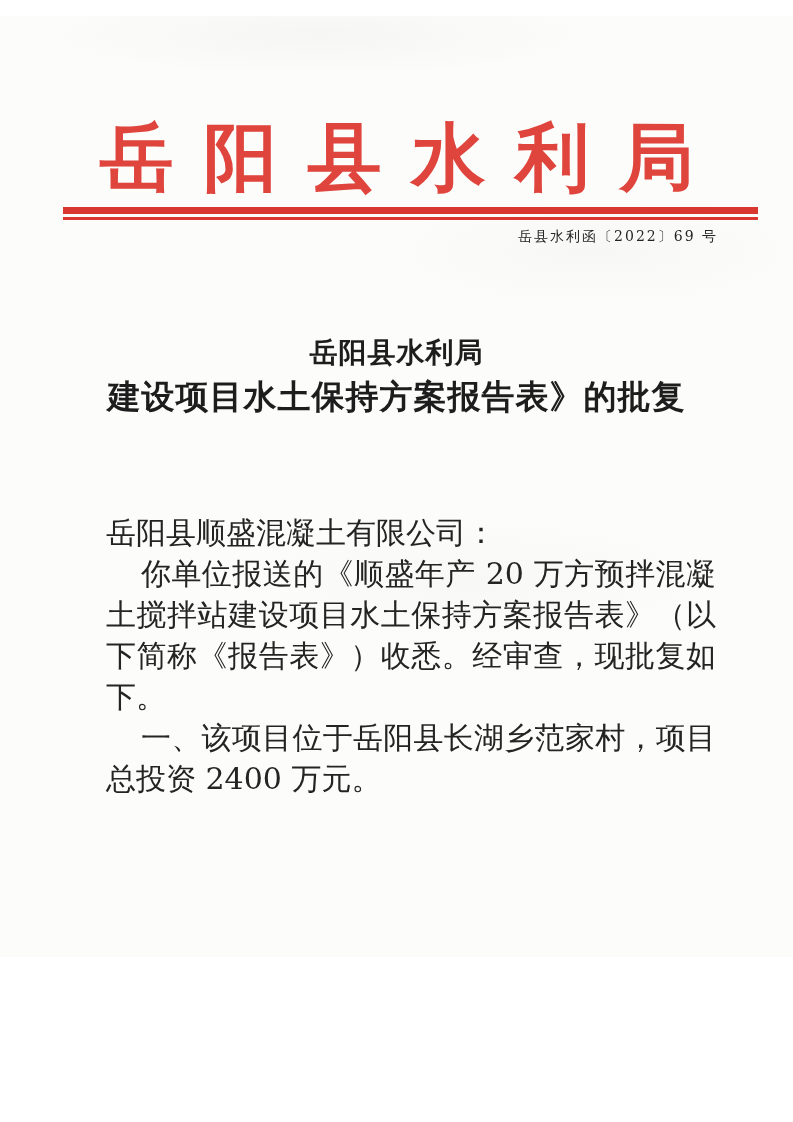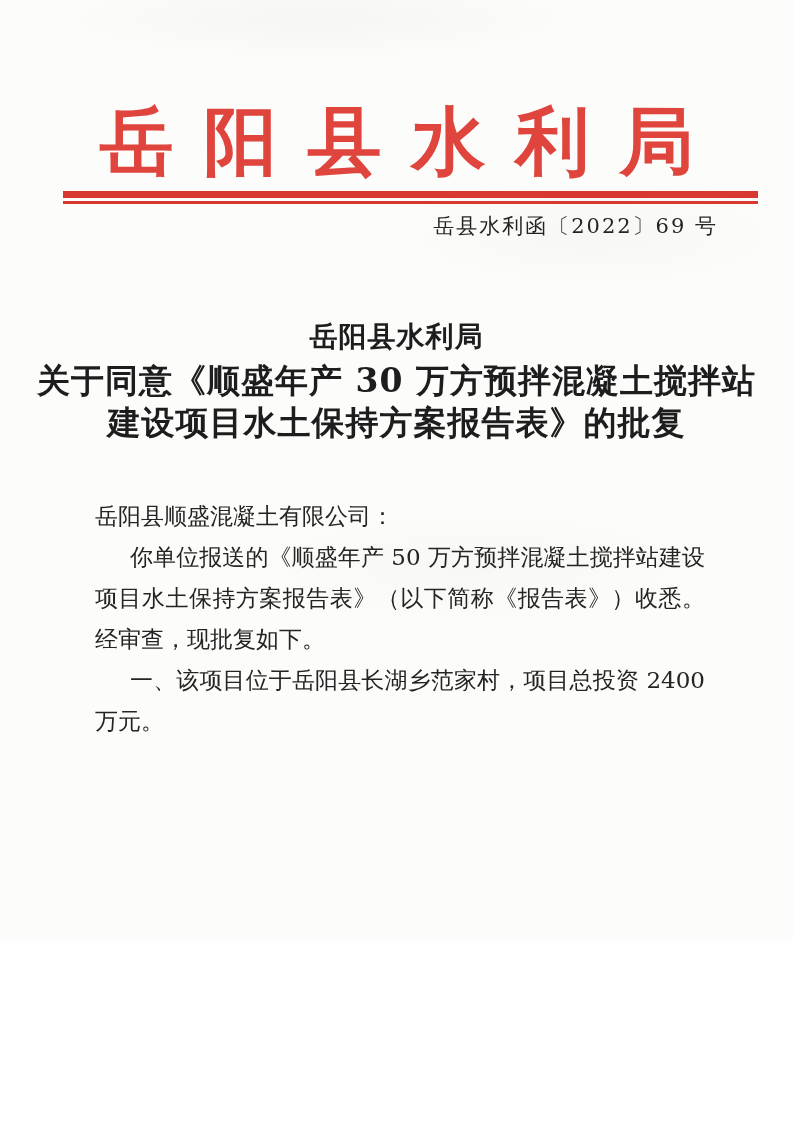--- a/index.html
+++ b/index.html
@@ -1,19 +1,19 @@
 <!DOCTYPE html>
 <html lang="zh"><head>
 <meta charset="utf-8">
 <style>
   html,body{margin:0;padding:0;background:#ffffff;}
   .page{
     position:relative;
     width:793px;height:941px;
-    margin:0 auto;
+    margin:16px auto;
     background:#fcfcfa;
     background-image:
       radial-gradient(ellipse 400px 60px at 40% 2%, rgba(190,190,185,0.10), transparent 70%),
       radial-gradient(ellipse 300px 80px at 75% 25%, rgba(180,180,175,0.07), transparent 70%),
       radial-gradient(ellipse 350px 90px at 60% 60%, rgba(180,180,175,0.06), transparent 70%);
     overflow:hidden;
     font-family:"DejaVu Serif","Liberation Serif",serif;
   }
 
   
@@ -30,34 +30,34 @@
   
   .rule{position:absolute;left:63px;width:695px;}
   .rule .thick{height:7px;}
   .rule .gap{height:3px;}
   .rule .thin{height:2.5px;}
   .rule-top{top:191px;}
   .rule-bottom{top:1010px;left:60px;width:698px;z-index:5;}
 
   .doc-number{
     position:absolute;top:212px;right:75px;
-    font-size:21px;letter-spacing:2px;color:#242424;
+    font-size:14px;letter-spacing:2px;color:#242424;
     white-space:nowrap;
   }
 
   .title-block{
     position:absolute;top:320px;left:0;right:0;
     text-align:center;color:#1d1d1d;
   }
   .title-l1{font-size:28px;font-weight:bold;line-height:34px;margin-bottom:6px;letter-spacing:1px;}
   .title-l2,.title-l3{font-size:33px;font-weight:bold;line-height:42px;letter-spacing:1px;white-space:nowrap;}
 
   .body-text{
-    position:absolute;top:496px;left:95px;width:610px;
-    font-size:23px;line-height:41px;color:#242424;
+    position:absolute;top:496px;left:106px;width:610px;
+    font-size:30px;line-height:41px;color:#242424;
     text-align:justify;z-index:1;
   }
   .body-text p{margin:0;}
   .body-text p.indent{text-indent:35px;}
   .body-text p.bold{font-weight:bold;}
 </style>
 </head>
 <body>
 
 <div class="page">
@@ -67,27 +67,26 @@
   <div class="rule rule-top">
     <div class="thick" style="background: rgb(216, 56, 47);"></div>
     <div class="gap"></div>
     <div class="thin" style="background: rgb(216, 56, 47);"></div>
   </div>
 
   <div class="doc-number">岳县水利函〔2022〕69 号</div>
 
   <div class="title-block">
     <div class="title-l1">岳阳县水利局</div>
-    <div class="title-l2">关于同意《顺盛年产 30 万方预拌混凝土搅拌站</div>
     <div class="title-l3">建设项目水土保持方案报告表》的批复</div>
   </div>
 
   <div class="body-text" style="color: rgb(36, 36, 36);">
     <p>岳阳县顺盛混凝土有限公司：</p>
-    <p class="indent">你单位报送的《顺盛年产 50 万方预拌混凝土搅拌站建设项目水土保持方案报告表》（以下简称《报告表》）收悉。经审查，现批复如下。</p>
+    <p class="indent">你单位报送的《顺盛年产 20 万方预拌混凝土搅拌站建设项目水土保持方案报告表》（以下简称《报告表》）收悉。经审查，现批复如下。</p>
     <p class="indent">一、该项目位于岳阳县长湖乡范家村，项目总投资 2400 万元。</p>
   </div>
 
   <div class="rule rule-bottom">
     <div class="thin" style="background: rgb(216, 56, 47);"></div>
     <div class="gap"></div>
     <div class="thick" style="background: rgb(216, 56, 47);"></div>
   </div>
 
 </div>

